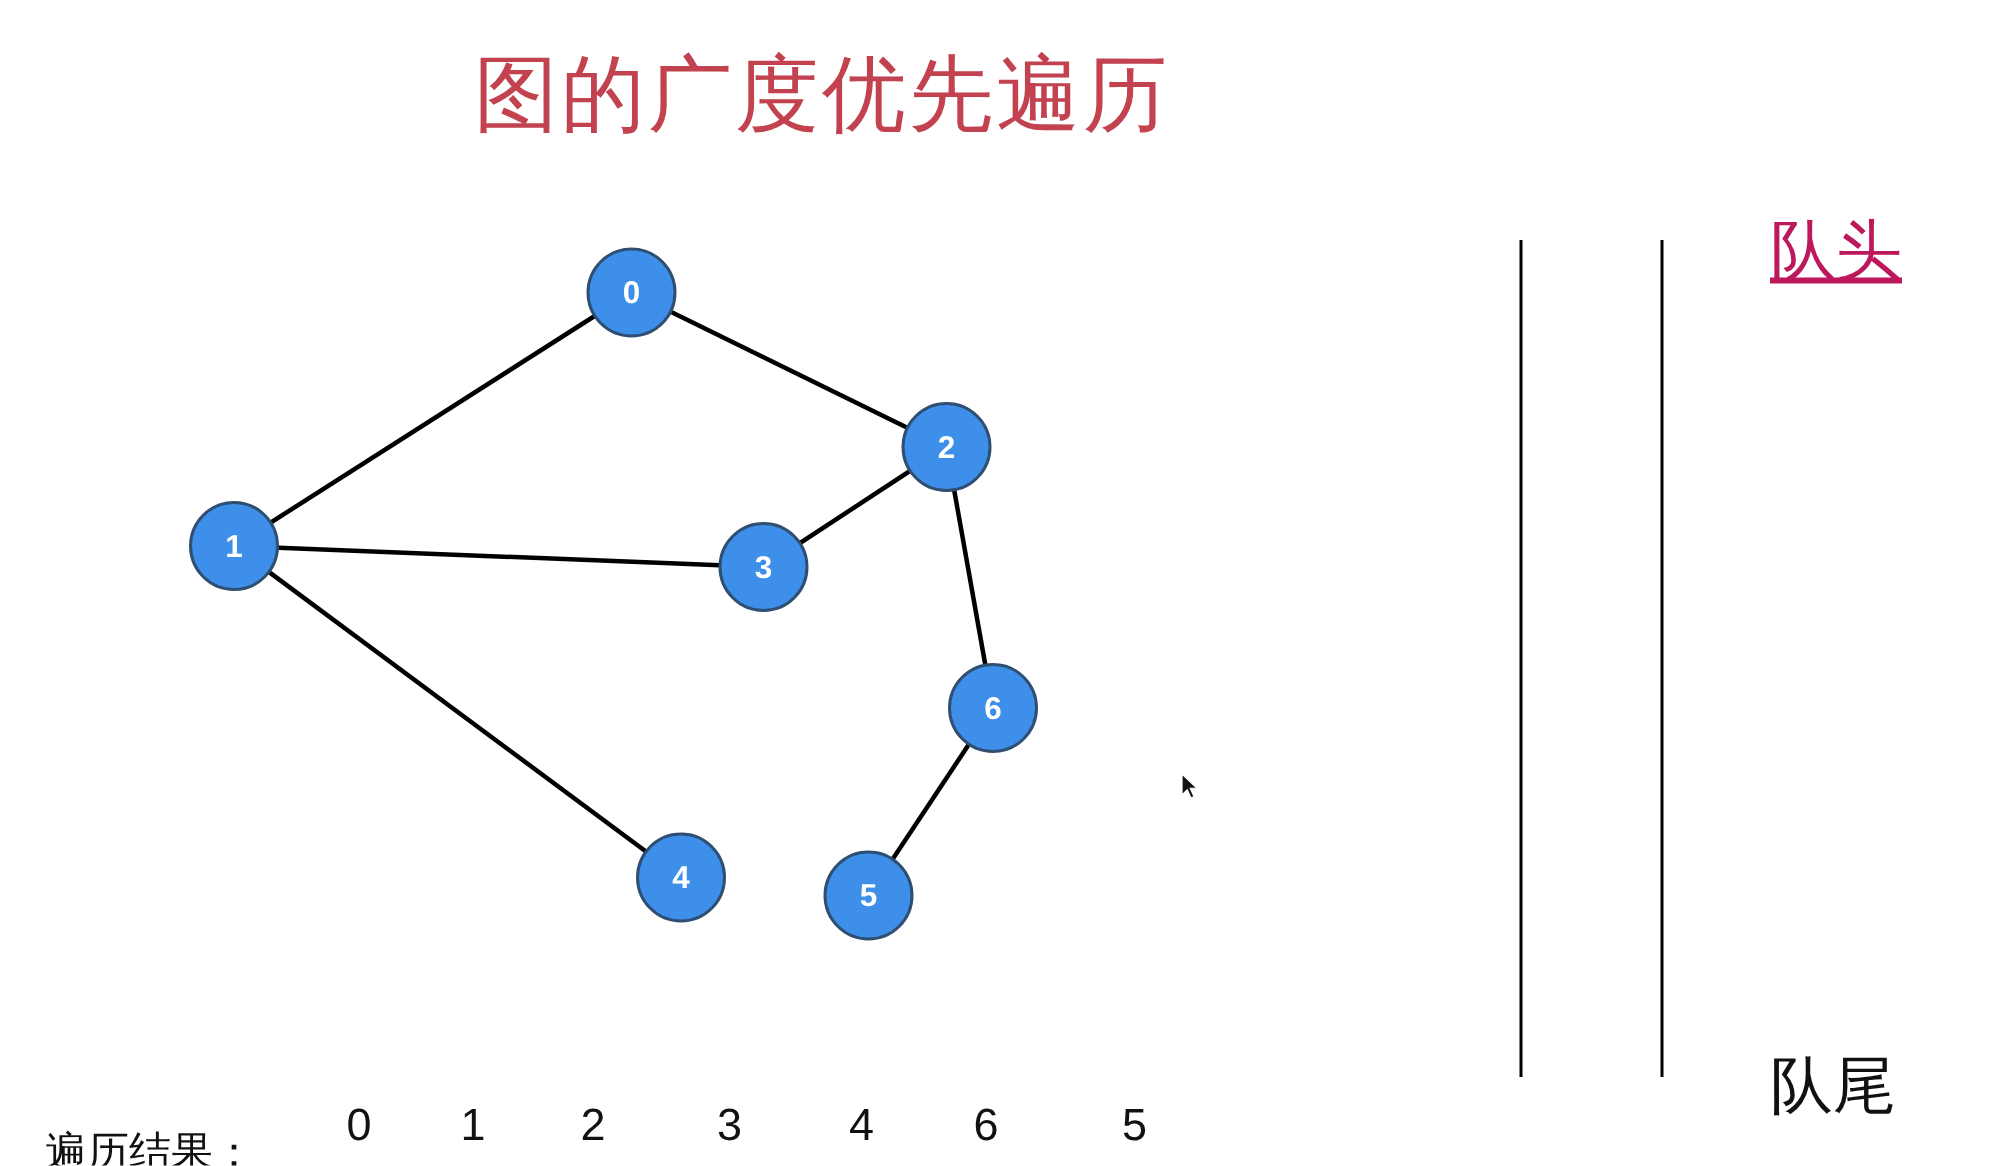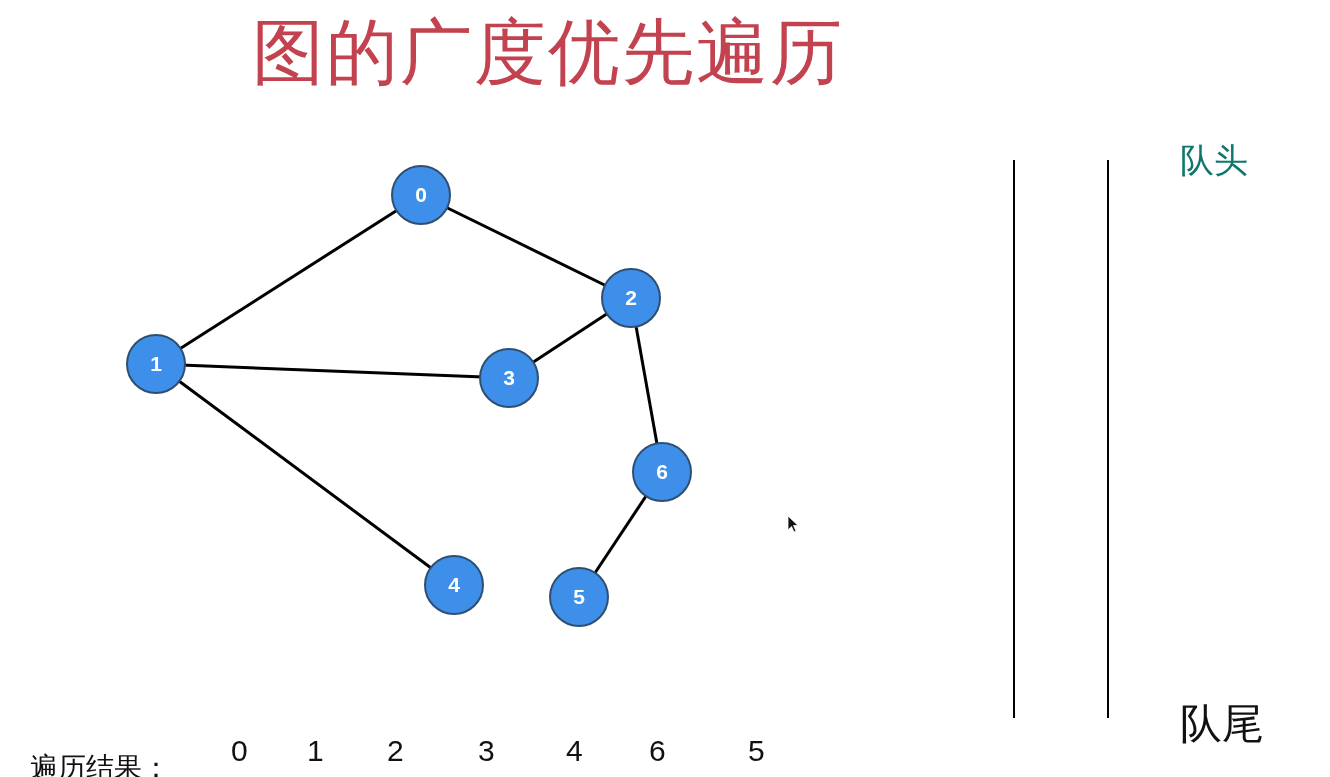--- a/index.html
+++ b/index.html
@@ -1,22 +1,22 @@
 <!DOCTYPE html>
 <html><head>
   <meta charset="utf-8">
   <style>
     html, body { margin: 0; padding: 0; background: #ffffff; }
     body { width: 1330px; height: 777px; position: relative; overflow: hidden;
            font-family: "DejaVu Sans", "Liberation Sans", sans-serif; }
-    .title { position: absolute; left: 0; top: 2px; width: 1096px; text-align: center;
-             font-size: 72px; color: #c2434f; letter-spacing: 2px; line-height: 100px; }
+    .title { position: absolute; left: 0; top: 14px; width: 1096px; text-align: center;
+             font-size: 56px; color: #c2434f; letter-spacing: 2px; line-height: 100px; }
     svg.graph { position: absolute; left: 0; top: 0; }
     .node-label { font-family: "Liberation Sans", sans-serif; font-weight: bold; font-size: 21px; fill: #ffffff; }
-    .queue-head { position: absolute; left: 1180px; top: 138px; font-size: 34px; color: #0f766e; }
+    .queue-head { position: absolute; left: 1180px; top: 138px; font-size: 44px; color: #be185d; text-decoration: underline; }
     .queue-tail { position: absolute; left: 1180px; top: 696px; font-size: 42px; color: #111; }
     .result { position: absolute; left: 30px; top: 733px; font-size: 28px; color: #111; display: flex; align-items: center; margin-top: 16px; }
     .result-label { margin-right: 0; }
     .result-item { position: absolute; top: 0; font-family: "Liberation Sans", sans-serif; font-size: 30px; }
     .cursor { position: absolute; left: 787px; top: 515px; }
   </style>
 </head>
 <body>
 
 <div class="title">图的广度优先遍历</div>

